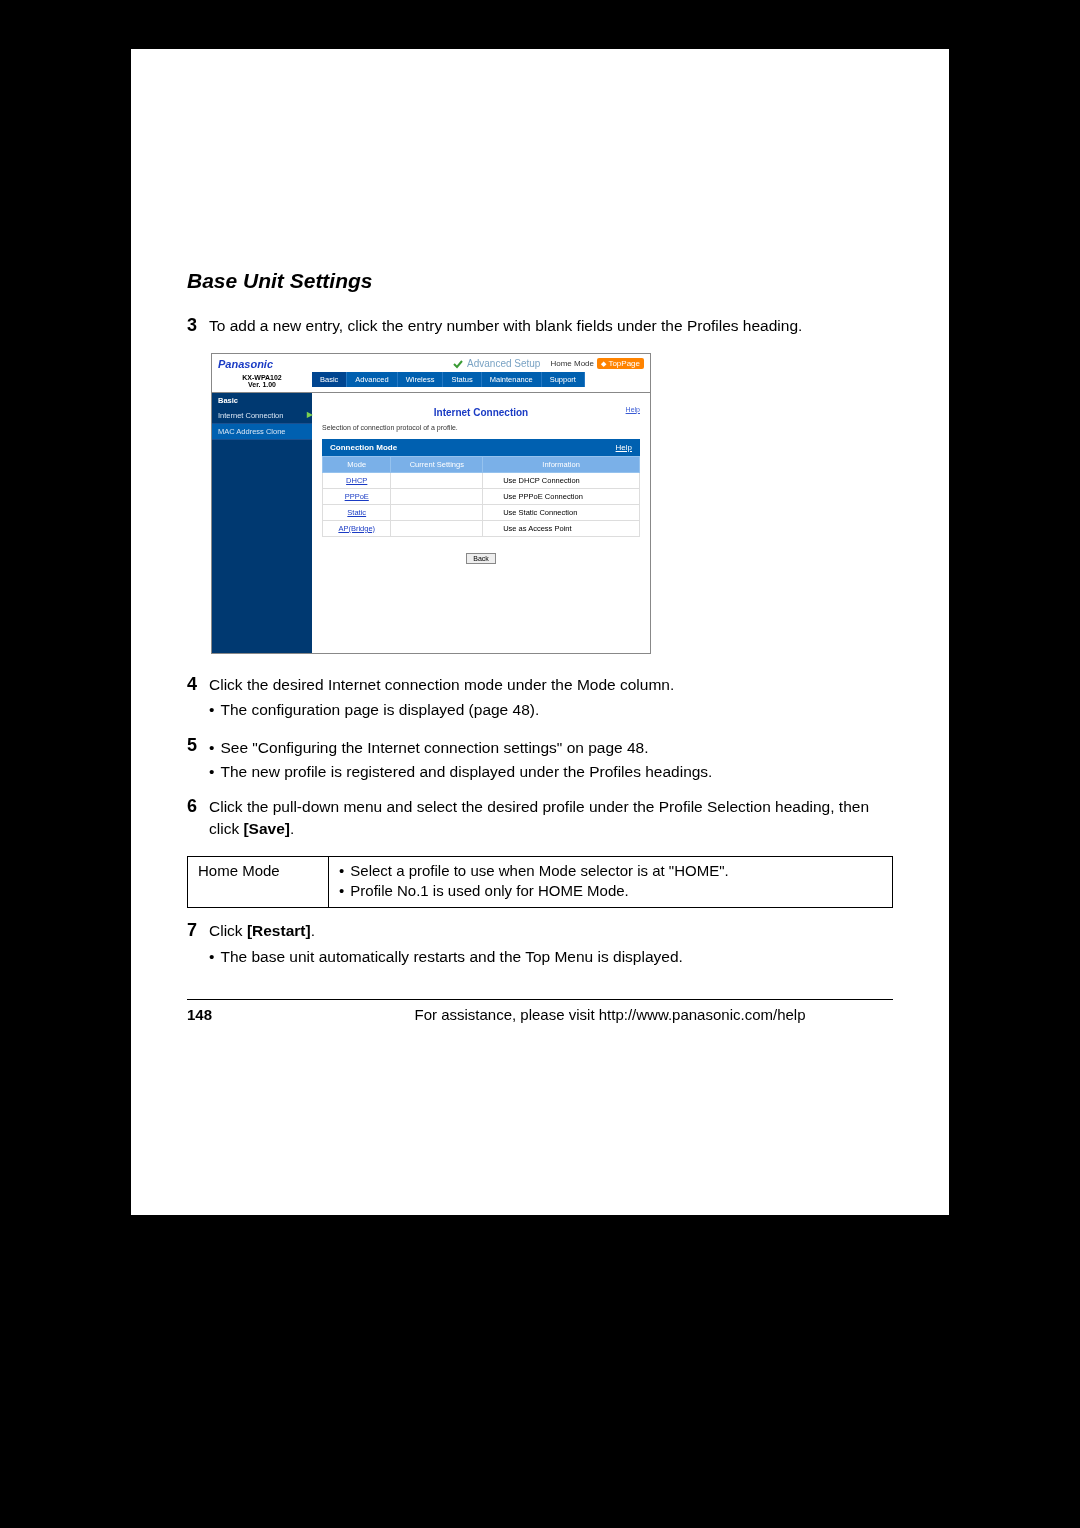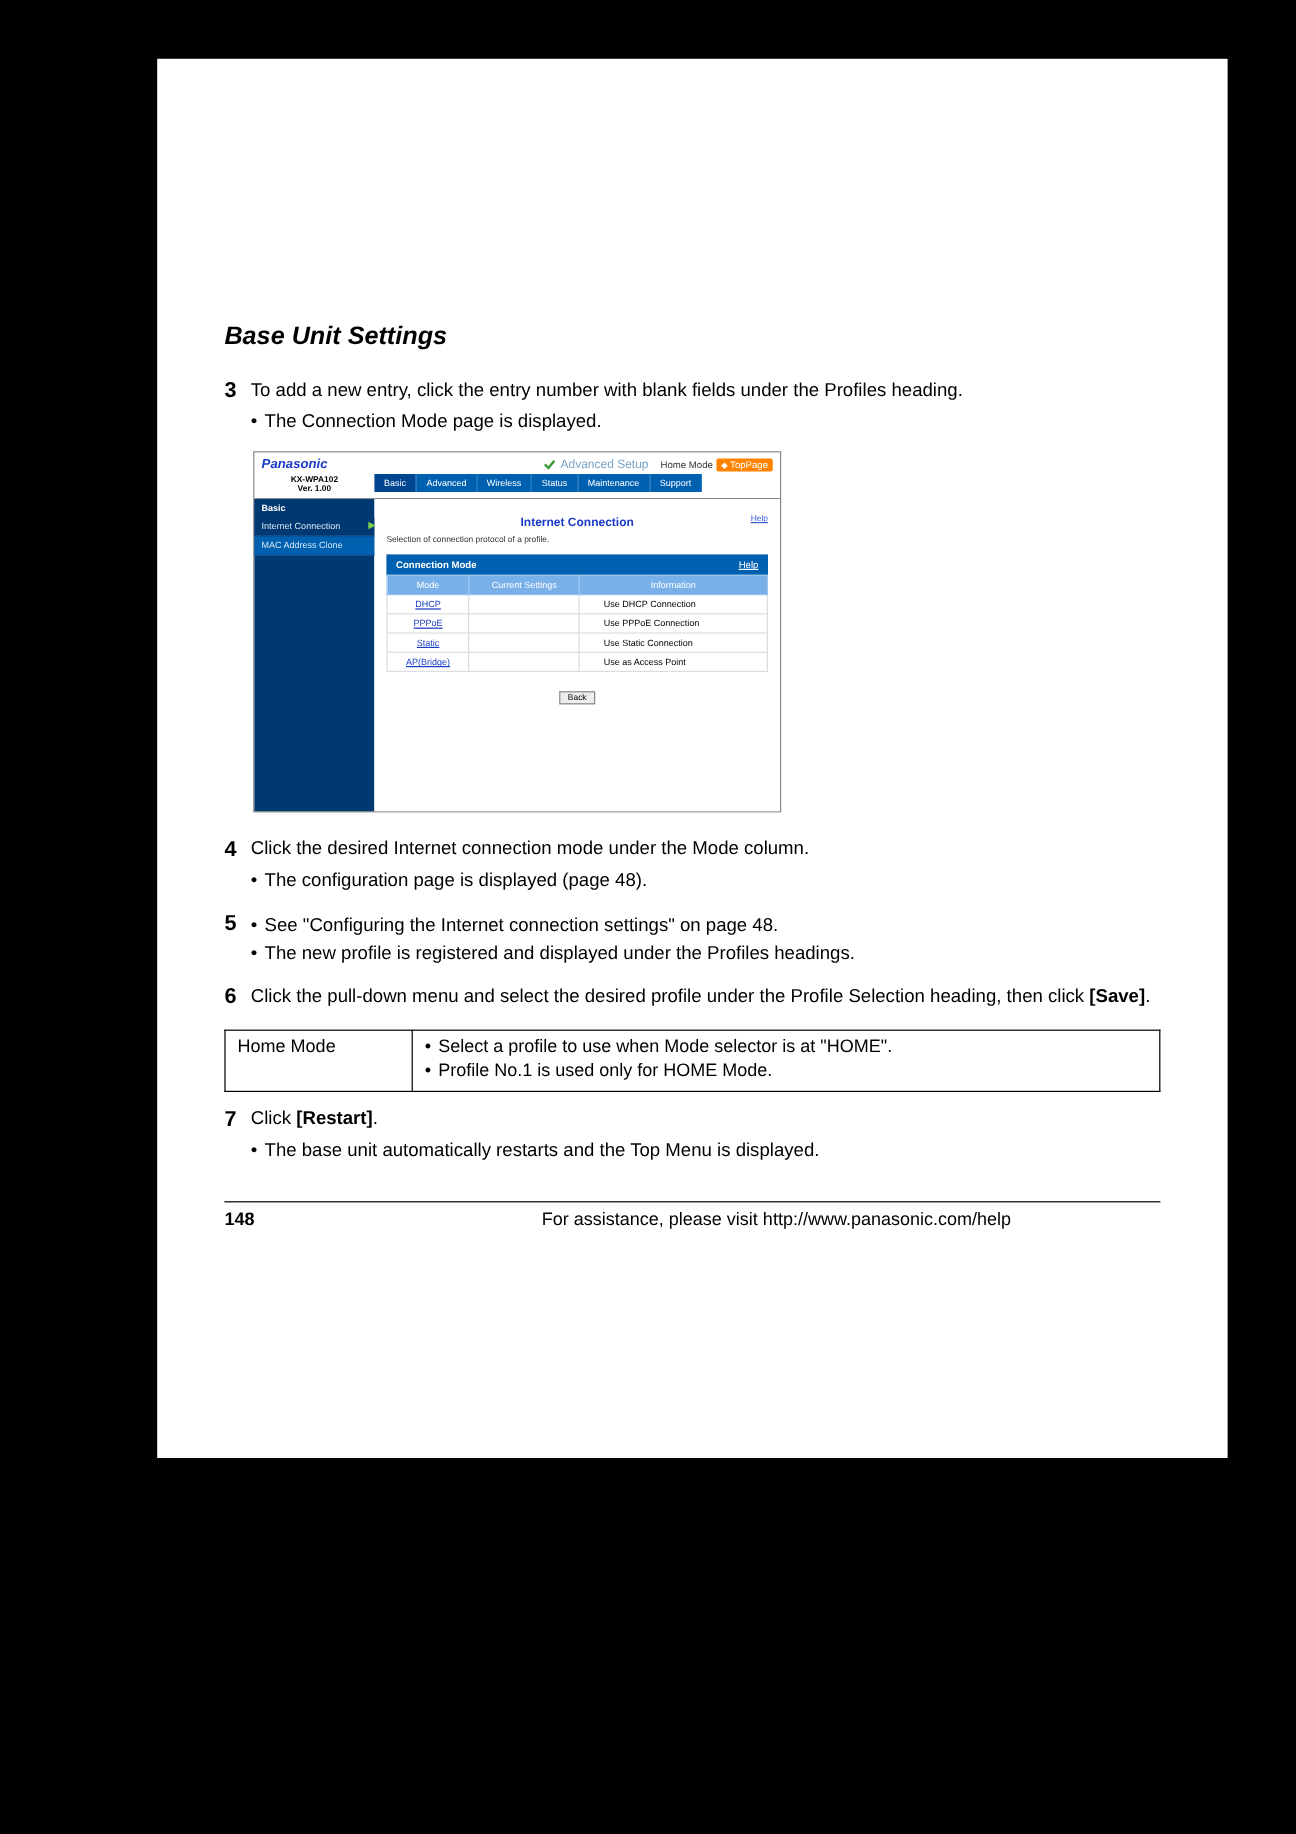--- a/index.html
+++ b/index.html
@@ -7,21 +7,21 @@
     background: #000;
     font-family: Arial, Helvetica, sans-serif;
     width: 1080px;
     height: 1528px;
     position: relative;
   }
   .page {
     position: absolute;
     left: 131px;
     top: 49px;
-    width: 892px;
+    width: 818px;
     height: 1166px;
     background: #fff;
     padding: 220px 56px 0 56px;
   }
   .section-title {
     font-style: italic;
     font-weight: bold;
     font-size: 21px;
     margin-bottom: 22px;
   }
@@ -92,23 +92,20 @@
 <body>
 
 <div class="page">
 
   <div class="section-title">Base Unit Settings</div>
 
   <div class="step">
     <div class="step-num">3</div>
     <div class="step-body">
       <p>To add a new entry, click the entry number with blank fields under the Profiles heading.</p>
-      <ul class="bullets">
-        <li>The Connection Mode page is displayed.</li>
-      </ul>
     </div>
   </div>
 
   <div class="ss-wrap">
     <div class="ss">
       <div class="ss-head">
         <span class="ss-logo">Panasonic</span>
         <svg class="ss-check" viewBox="0 0 10 10">
             <path d="M1 5 L4 8 L9 2" stroke="#3a9b35" stroke-width="2" fill="none"></path>
           </svg>

